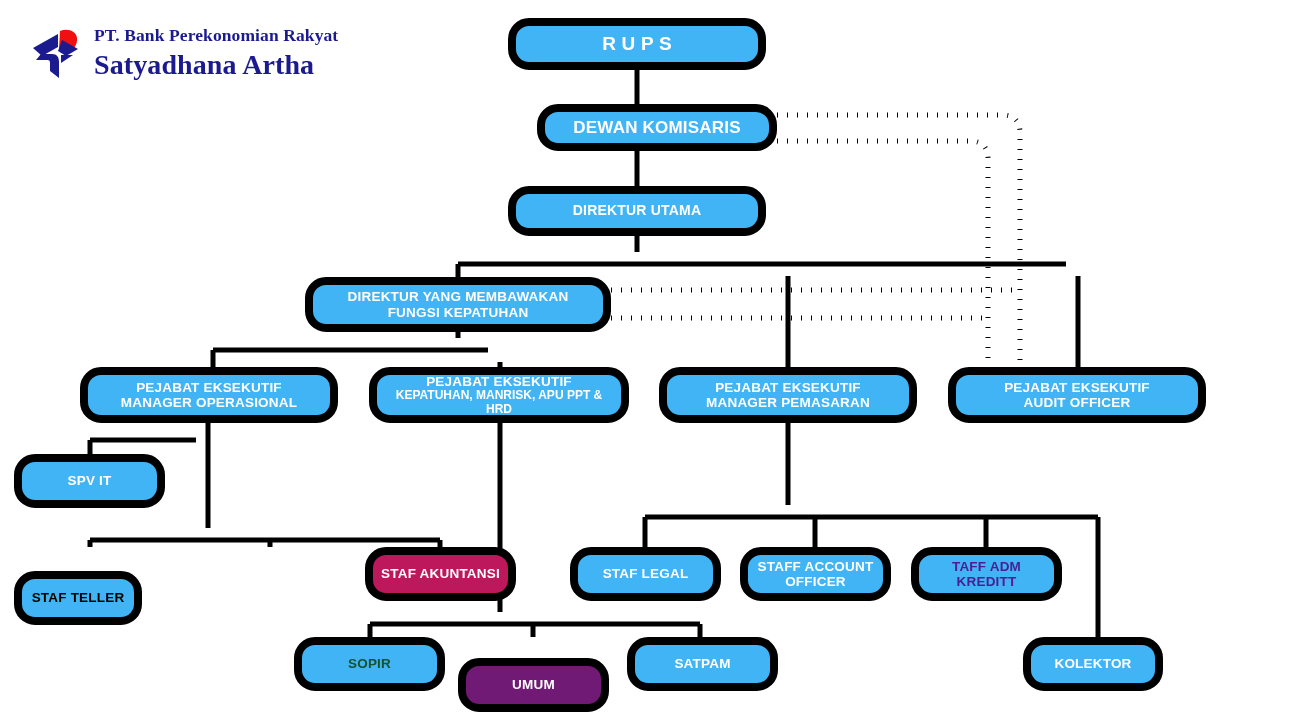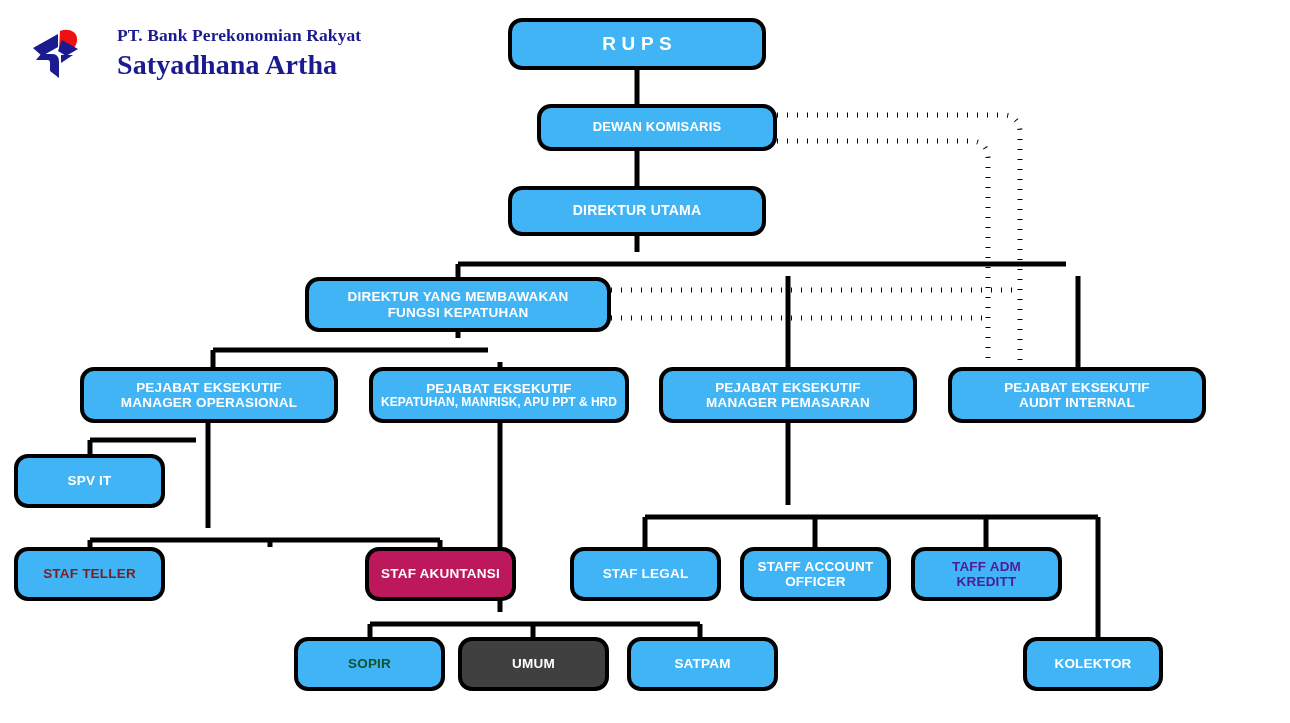--- a/index.html
+++ b/index.html
@@ -23,22 +23,22 @@
     left: 0;
     top: 0;
     width: 1290px;
     height: 723px;
     pointer-events: none;
   }
   .node {
     position: absolute;
     box-sizing: border-box;
     background: #40b4f4;
-    border: 4px solid #1d4ed8;
-    border-radius: 14px;
+    border: 8px solid #1d4ed8;
+    border-radius: 21px;
     display: flex;
     align-items: center;
     justify-content: center;
     text-align: center;
     color: #ffffff;
     font-weight: bold;
     letter-spacing: 0.2px;
     line-height: 1.12;
     padding: 0 6px;
     z-index: 5;
@@ -46,21 +46,21 @@
   .node .ln { display: block; }
   .node .sm { font-size: 12px; letter-spacing: 0px; }
 
   
   #brand {
     position: absolute;
     left: 28px;
     top: 26px;
     display: flex;
     align-items: center;
-    gap: 27px;
+    gap: 4px;
     z-index: 6;
   }
   #brand-mark { width: 62px; height: 52px; flex: 0 0 auto; }
   #brand-text {
     display: flex;
     flex-direction: column;
     justify-content: center;
     color: #1b1b8f;
   }
   #brand-line1 {
@@ -133,21 +133,21 @@
       <path d="M737,115 L1002,115 Q1020,115 1020,133 L1020,367" fill="none" stroke="#000000" stroke-width="5" stroke-linecap="butt" stroke-dasharray="1 9"></path>
       <path d="M737,141 L970,141 Q988,141 988,159 L988,367" fill="none" stroke="#000000" stroke-width="5" stroke-linecap="butt" stroke-dasharray="1 9"></path>
       <path d="M611,290 L1020,290" fill="none" stroke="#000000" stroke-width="5" stroke-linecap="butt" stroke-dasharray="1 9"></path>
       <path d="M611,318 L988,318" fill="none" stroke="#000000" stroke-width="5" stroke-linecap="butt" stroke-dasharray="1 9"></path>
     </svg>
 
   <div class="node" style="left: 508px; top: 18px; width: 258px; height: 52px; font-size: 19px; background: rgb(64, 180, 244); border-color: rgb(0, 0, 0); color: rgb(255, 255, 255);">
     <span class="ln">R  U  P  S</span>
   </div>
 
-  <div class="node" style="left: 537px; top: 104px; width: 240px; height: 47px; font-size: 13px; background: rgb(64, 180, 244); border-color: rgb(0, 0, 0); color: rgb(255, 255, 255);">
+  <div class="node" style="left: 537px; top: 104px; width: 240px; height: 47px; font-size: 17px; background: rgb(64, 180, 244); border-color: rgb(0, 0, 0); color: rgb(255, 255, 255);">
     <span class="ln">DEWAN KOMISARIS</span>
   </div>
 
   <div class="node" style="left: 305px; top: 277px; width: 306px; height: 55px; font-size: 13.5px; background: rgb(64, 180, 244); border-color: rgb(0, 0, 0); color: rgb(255, 255, 255);">
     <span>
       <span class="ln">DIREKTUR YANG MEMBAWAKAN</span>
       <span class="ln">FUNGSI KEPATUHAN</span>
     </span>
   </div>
 
@@ -172,29 +172,29 @@
   <div class="node" style="left: 659px; top: 367px; width: 258px; height: 56px; font-size: 13.5px; background: rgb(64, 180, 244); border-color: rgb(0, 0, 0); color: rgb(255, 255, 255);">
     <span>
       <span class="ln">PEJABAT EKSEKUTIF</span>
       <span class="ln">MANAGER PEMASARAN</span>
     </span>
   </div>
 
   <div class="node" style="left: 948px; top: 367px; width: 258px; height: 56px; font-size: 13.5px; background: rgb(64, 180, 244); border-color: rgb(0, 0, 0); color: rgb(255, 255, 255);">
     <span>
       <span class="ln">PEJABAT EKSEKUTIF</span>
-      <span class="ln">AUDIT INTERNAL</span>
+      <span class="ln">AUDIT OFFICER</span>
     </span>
   </div>
 
   <div class="node" style="left: 14px; top: 454px; width: 151px; height: 54px; font-size: 13.5px; background: rgb(64, 180, 244); border-color: rgb(0, 0, 0); color: rgb(255, 255, 255); text-align: center;">
     <span class="ln">SPV IT</span>
   </div>
 
-  <div class="node" style="left: 14px; top: 547px; width: 151px; height: 54px; font-size: 13.5px; background: rgb(64, 180, 244); border-color: rgb(0, 0, 0); color: #7f1d1d;">
+  <div class="node" style="left: 14px; top: 571px; width: 128px; height: 54px; font-size: 13.5px; background: rgb(64, 180, 244); border-color: rgb(0, 0, 0); color: #000000;">
     <span class="ln">STAF TELLER</span>
   </div>
 
 
   <div class="node" style="left: 365px; top: 547px; width: 151px; height: 54px; font-size: 13.5px; background: #be185d; border-color: rgb(0, 0, 0); color: rgb(255, 255, 255);">
     <span class="ln">STAF AKUNTANSI</span>
   </div>
 
   <div class="node" style="left: 740px; top: 547px; width: 151px; height: 54px; font-size: 13.5px; background: rgb(64, 180, 244); border-color: rgb(0, 0, 0); color: rgb(255, 255, 255);">
     <span>
@@ -211,21 +211,21 @@
     <span>
       <span class="ln">TAFF ADM</span>
       <span class="ln">KREDITT</span>
     </span>
   </div>
 
   <div class="node" style="left: 294px; top: 637px; width: 151px; height: 54px; font-size: 13.5px; background: rgb(64, 180, 244); border-color: rgb(0, 0, 0); color: #14532d;">
     <span class="ln">SOPIR</span>
   </div>
 
-  <div class="node" style="left: 458px; top: 637px; width: 151px; height: 54px; font-size: 13.5px; background: #404040; border-color: rgb(0, 0, 0); color: rgb(255, 255, 255);">
+  <div class="node" style="left: 458px; top: 658px; width: 151px; height: 54px; font-size: 13.5px; background: #701a75; border-color: rgb(0, 0, 0); color: rgb(255, 255, 255);">
     <span class="ln">UMUM</span>
   </div>
 
   <div class="node" style="left: 627px; top: 637px; width: 151px; height: 54px; font-size: 13.5px; background: rgb(64, 180, 244); border-color: rgb(0, 0, 0); color: rgb(255, 255, 255); justify-content: center;">
     <span class="ln">SATPAM</span>
   </div>
 
   <div class="node" style="left: 1023px; top: 637px; width: 140px; height: 54px; font-size: 13.5px; background: rgb(64, 180, 244); border-color: rgb(0, 0, 0); color: rgb(255, 255, 255);">
     <span class="ln">KOLEKTOR</span>
   </div>

